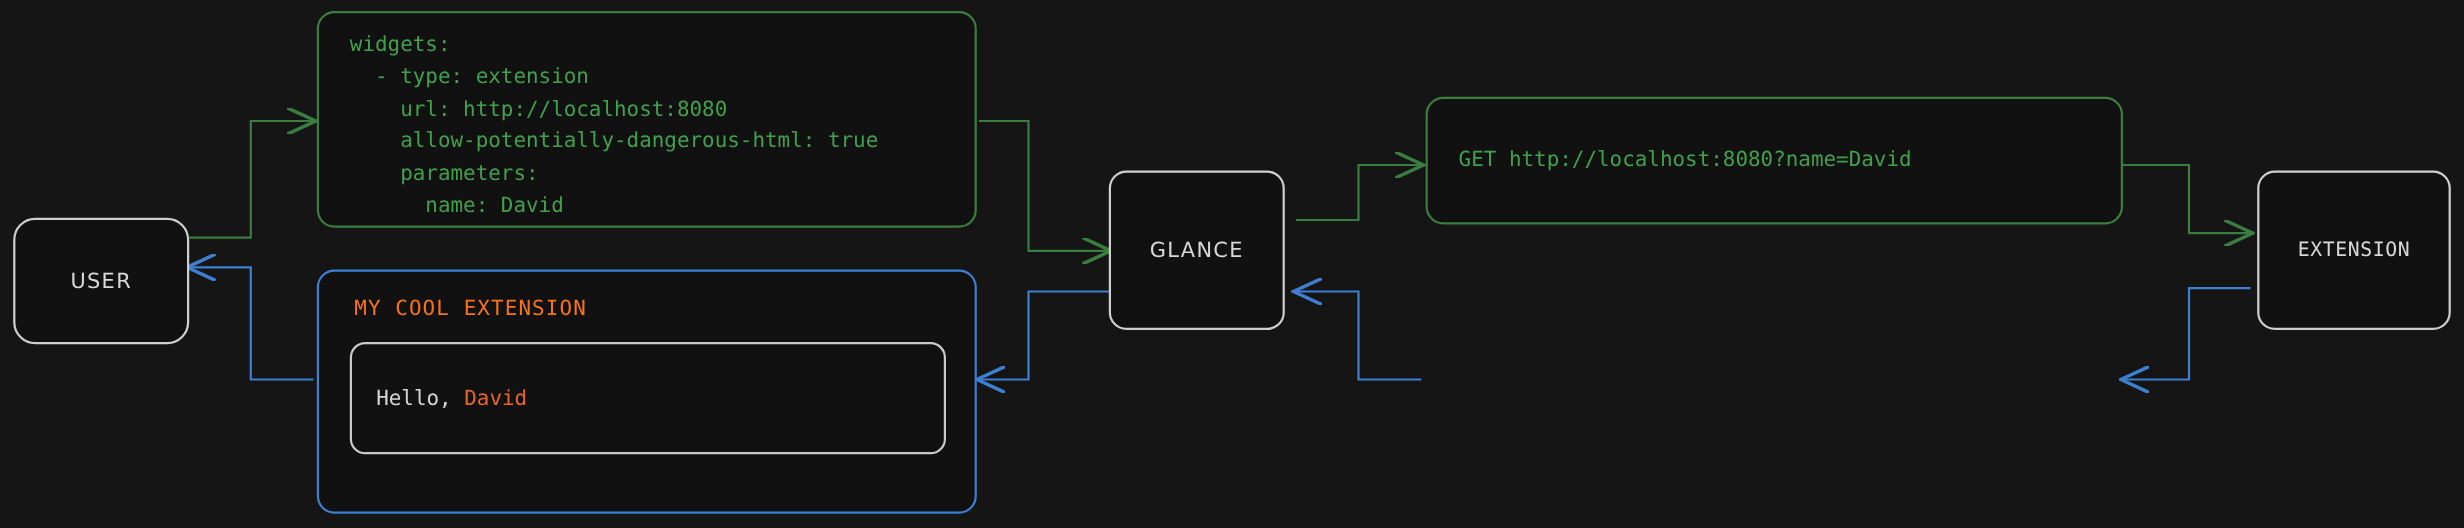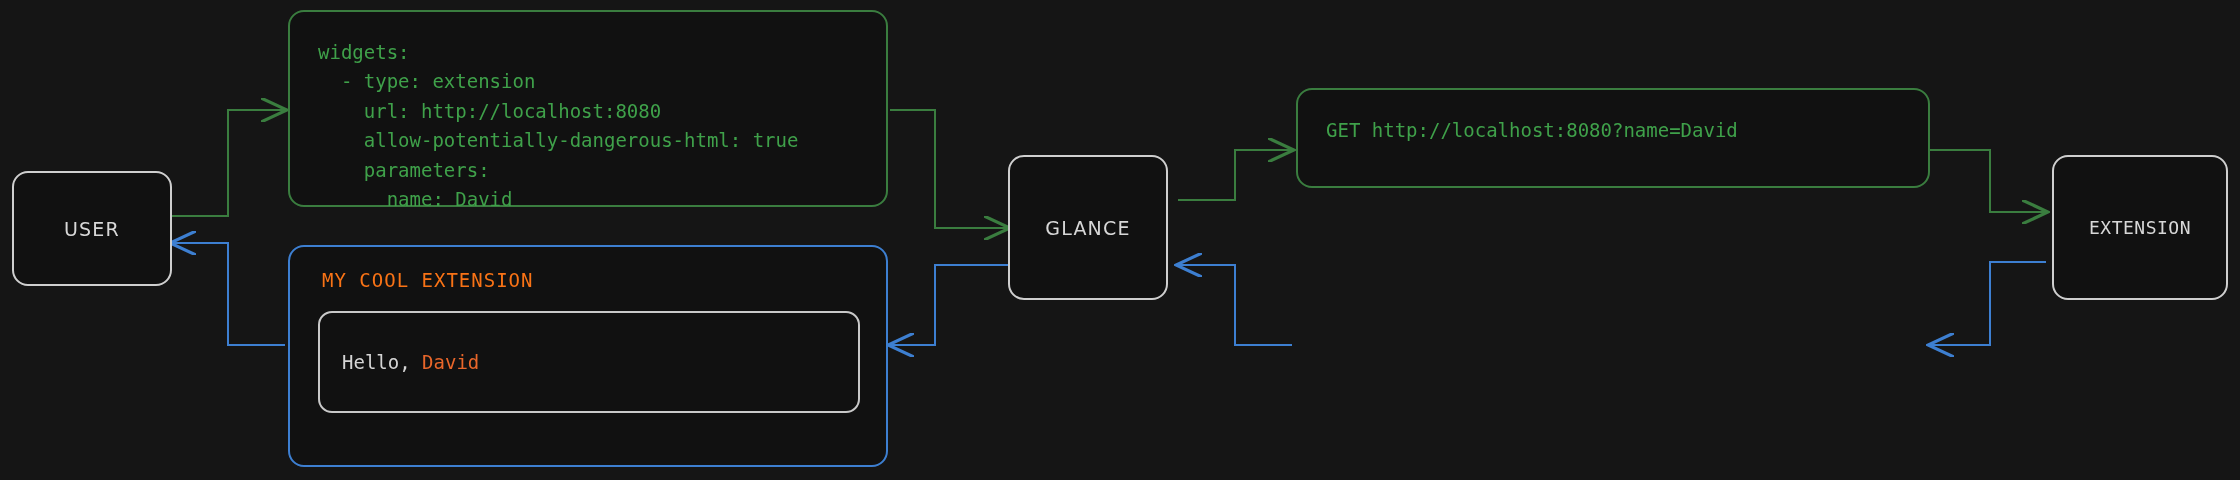--- a/index.html
+++ b/index.html
@@ -21,21 +21,21 @@
     font-family: "DejaVu Sans", sans-serif;
     font-size: 19px;
     letter-spacing: 1.2px;
   }
   .node.mono { font-family: "DejaVu Sans Mono", monospace; font-size: 18px; letter-spacing: 0.5px; }
 
   .card {
     position: absolute;
     border-radius: 16px;
     background: #111111;
-    padding: 26px 28px;
+    padding: 14px 28px;
   }
   .card.green { border: 2px solid #3a7d3f; }
   .card.blue  { border: 2px solid #3d7fd1; }
 
   .code {
     font-family: "DejaVu Sans Mono", monospace;
     font-size: 19px;
     line-height: 1.55;
     white-space: pre;
   }
@@ -85,42 +85,42 @@
       <path d="M890,110 L935,110 L935,228 L1008,228" stroke="#3a7d3f" marker-end="url(#agreen)"></path>
       <path d="M1178,200 L1235,200 L1235,150 L1292,150" stroke="#3a7d3f" marker-end="url(#agreen)"></path>
       <path d="M1930,150 L1990,150 L1990,212 L2046,212" stroke="#3a7d3f" marker-end="url(#agreen)"></path>
       <path d="M2046,262 L1990,262 L1990,345 L1930,345" stroke="#3d7fd1" marker-end="url(#ablue)"></path>
       <path d="M1292,345 L1235,345 L1235,265 L1178,265" stroke="#3d7fd1" marker-end="url(#ablue)"></path>
       <path d="M1008,265 L935,265 L935,345 L890,345" stroke="#3d7fd1" marker-end="url(#ablue)"></path>
       <path d="M285,345 L228,345 L228,243 L172,243" stroke="#3d7fd1" marker-end="url(#ablue)"></path>
     </g>
   </svg>
 
-  <div class="node" style="left:12px; top:171px; width:160px; height:115px;">
+  <div class="node" style="left:12px; top:198px; width:160px; height:115px;border-radius:20px;">
     <span>USER</span>
   </div>
 
   <div class="node mono" style="left:2052px; top:155px; width:176px; height:145px;">
     <span>EXTENSION</span>
   </div>
 
   <div class="node" style="left:1008px; top:155px; width:160px; height:145px;">
     <span>GLANCE</span>
   </div>
 
   <div class="card green" style="left:288px; top:10px; width:600px; height:197px;">
     <div class="code green">widgets:
   - type: extension
     url: http://localhost:8080
     allow-potentially-dangerous-html: true
     parameters:
       name: David</div>
   </div>
 
-  <div class="card green" style="left:1296px; top:88px; width:634px; height:100px; display:flex; align-items:flex-start;">
+  <div class="card green" style="left:1296px; top:88px; width:634px; height:116px; display:flex; align-items:center;">
     <div class="code green">GET http://localhost:8080?name=David</div>
   </div>
 
 
   <div class="card blue" style="left:288px; top:245px; width:600px; height:222px; padding:16px 18px;">
     <div class="widget-title">MY COOL EXTENSION</div>
     <div class="widget-body">
       <div class="line">
         <span>Hello, </span><span class="accent">David</span>
       </div>

